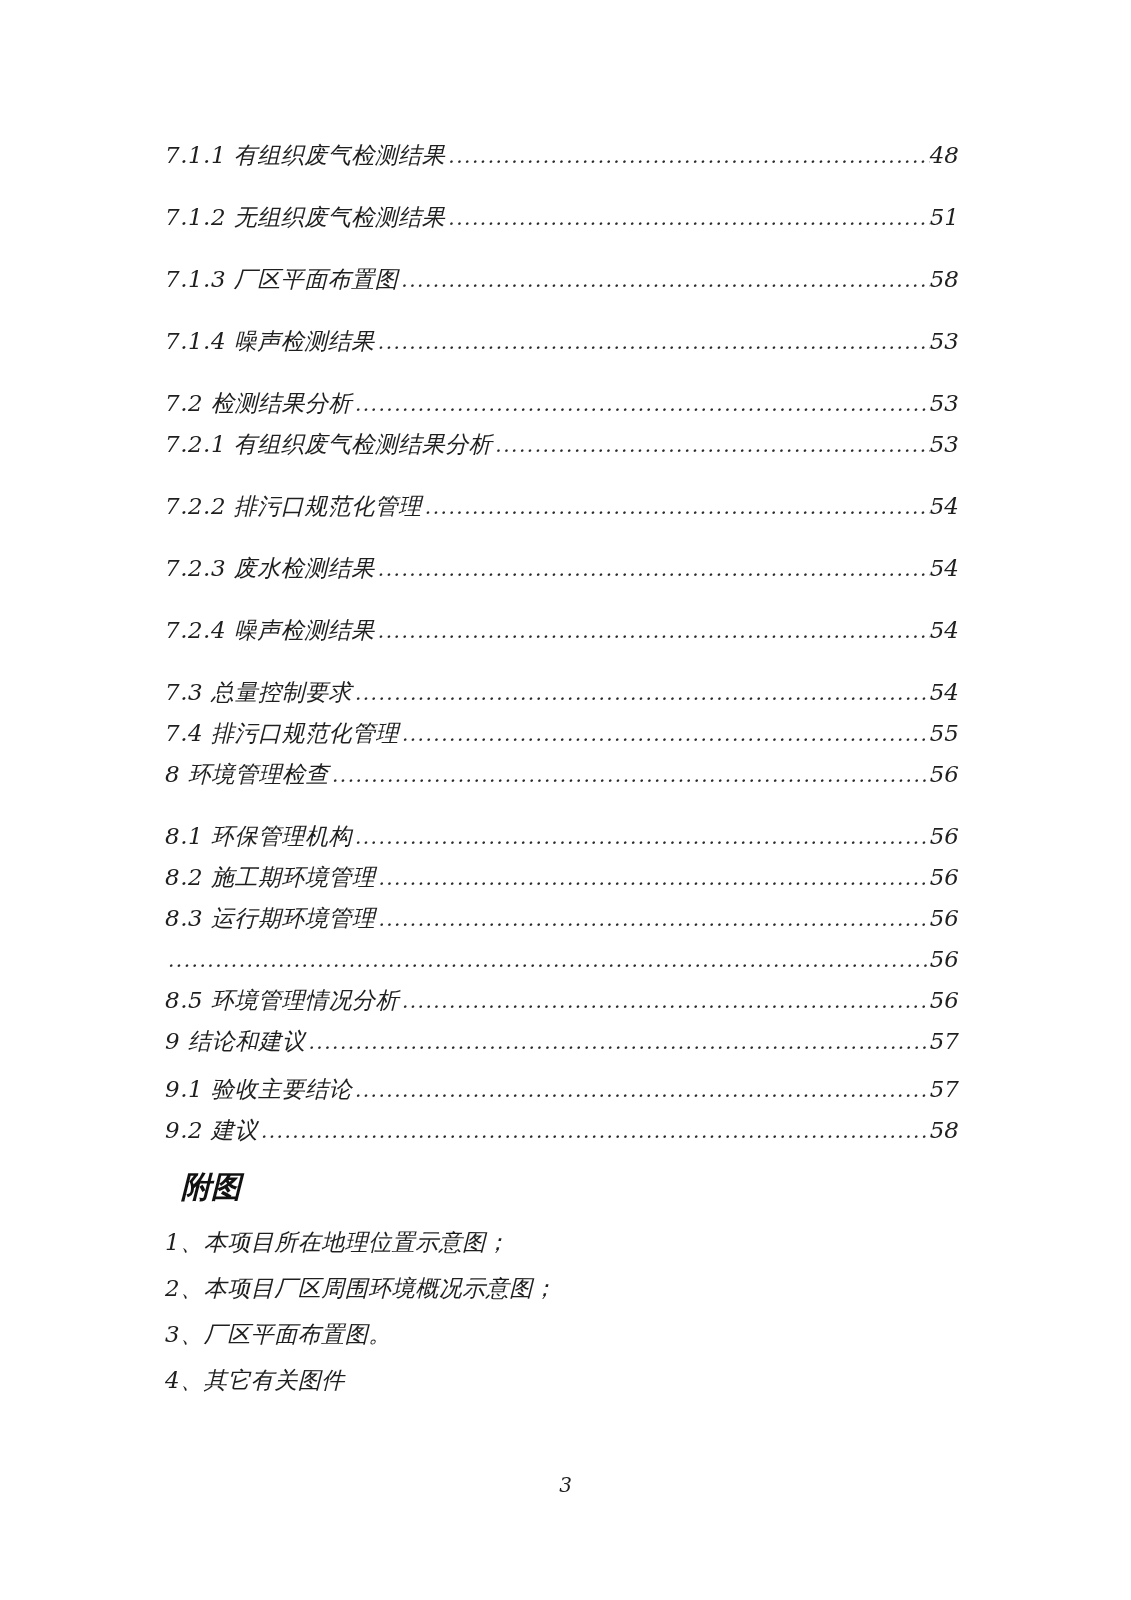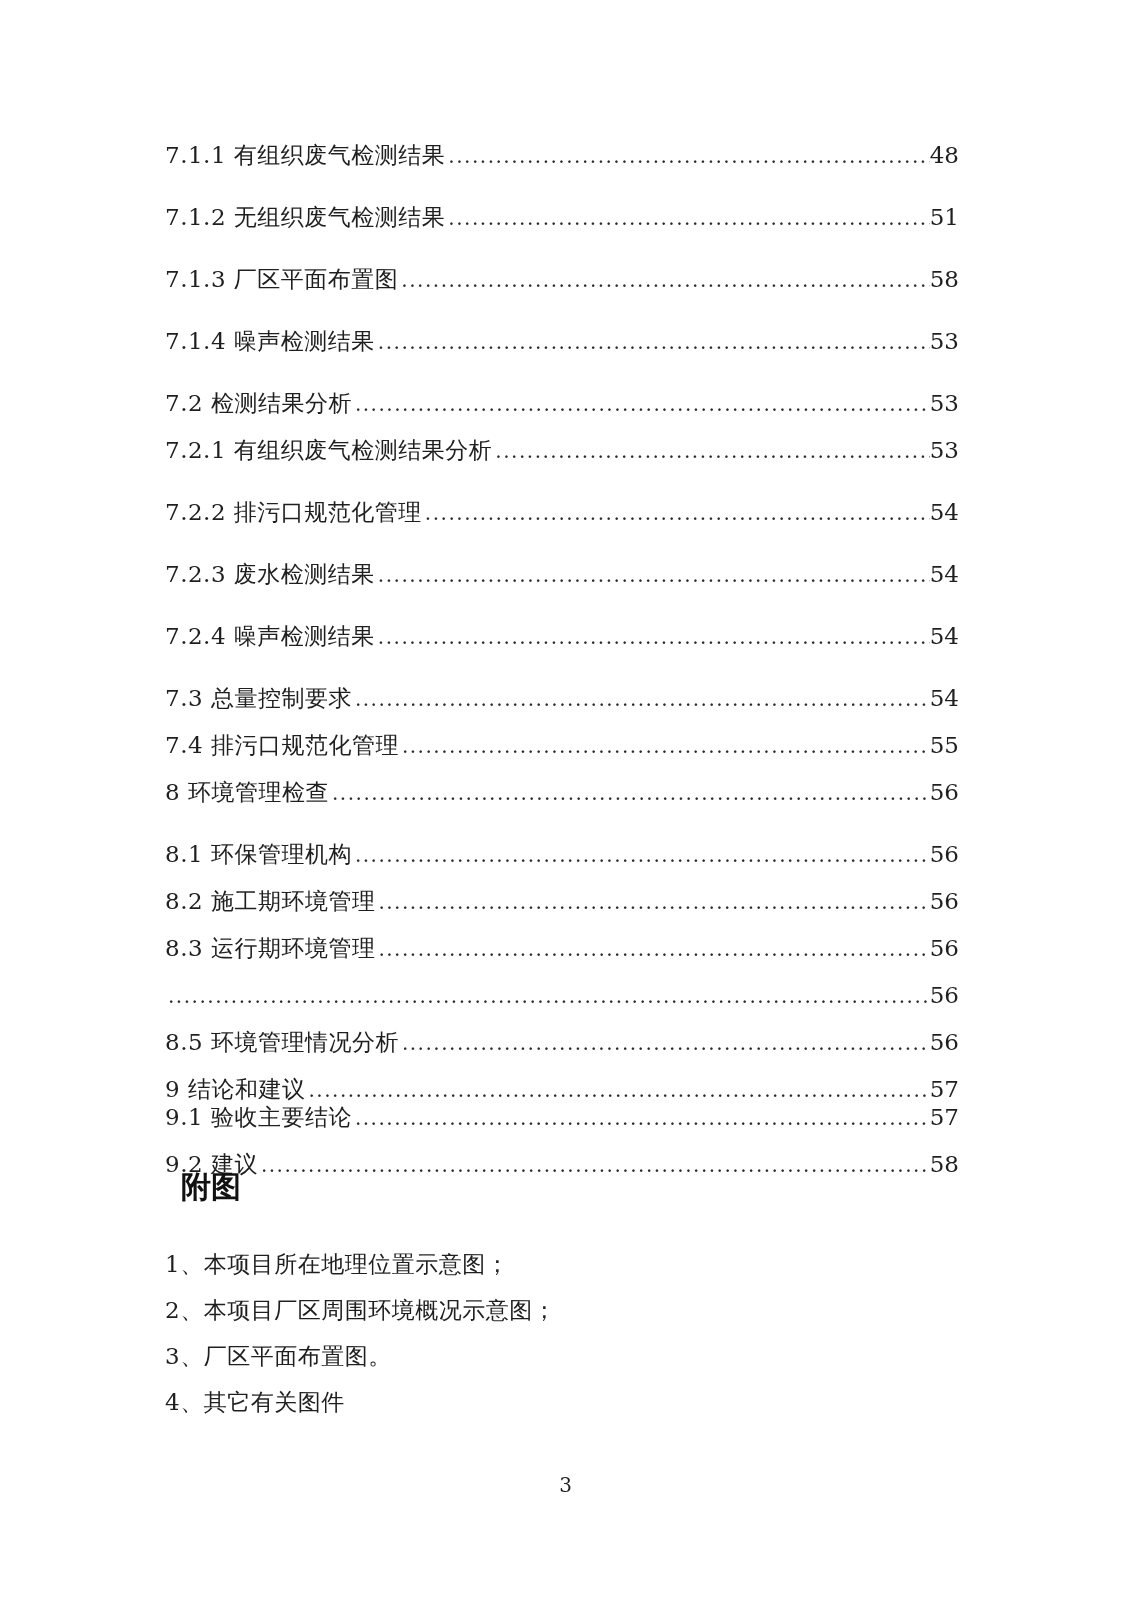--- a/index.html
+++ b/index.html
@@ -12,37 +12,38 @@
     height: 1600px;
     position: relative;
     font-family: "DejaVu Serif", "Liberation Serif", serif;
     color: #1f1f1f;
     overflow: hidden;
   }
   .page {
     position: absolute;
     inset: 0;
     background: #ffffff;
+    font-style: italic;
   }
   .toc {
     position: absolute;
     left: 165px;
     top: 141px;
     width: 794px;
   }
   .toc-row {
     display: flex;
     align-items: baseline;
     height: 28px;
     line-height: 28px;
     font-size: 23px;
   }
   .mt-lg { margin-top: 34px; }
-  .mt-md { }
-  .mt-sm { margin-top: 19px; }
+  .mt-md { margin-top: 20px; }
+  .mt-sm { margin-top: 13px; }
   .toc-label {
     white-space: nowrap;
     letter-spacing: 0.5px;
   }
   .toc-dots {
     flex: 1 1 auto;
     overflow: hidden;
     white-space: nowrap;
     font-size: 20px;
     letter-spacing: 1.5px;
@@ -66,21 +67,21 @@
     line-height: 38px;
     color: #111111;
     margin: 16px;
   }
   .appendix-item {
     font-size: 23px;
     line-height: 28px;
     margin-top: 18px;
     letter-spacing: 0.5px;
   }
-  .appendix-item.first { margin-top: 44px; }
+  .appendix-item.first { margin-top: 22px; }
   .page-footer {
     position: absolute;
     top: 1473px;
     left: 0;
     width: 100%;
     text-align: center;
     font-size: 20px;
     color: #1f1f1f;
   }
 </style>

